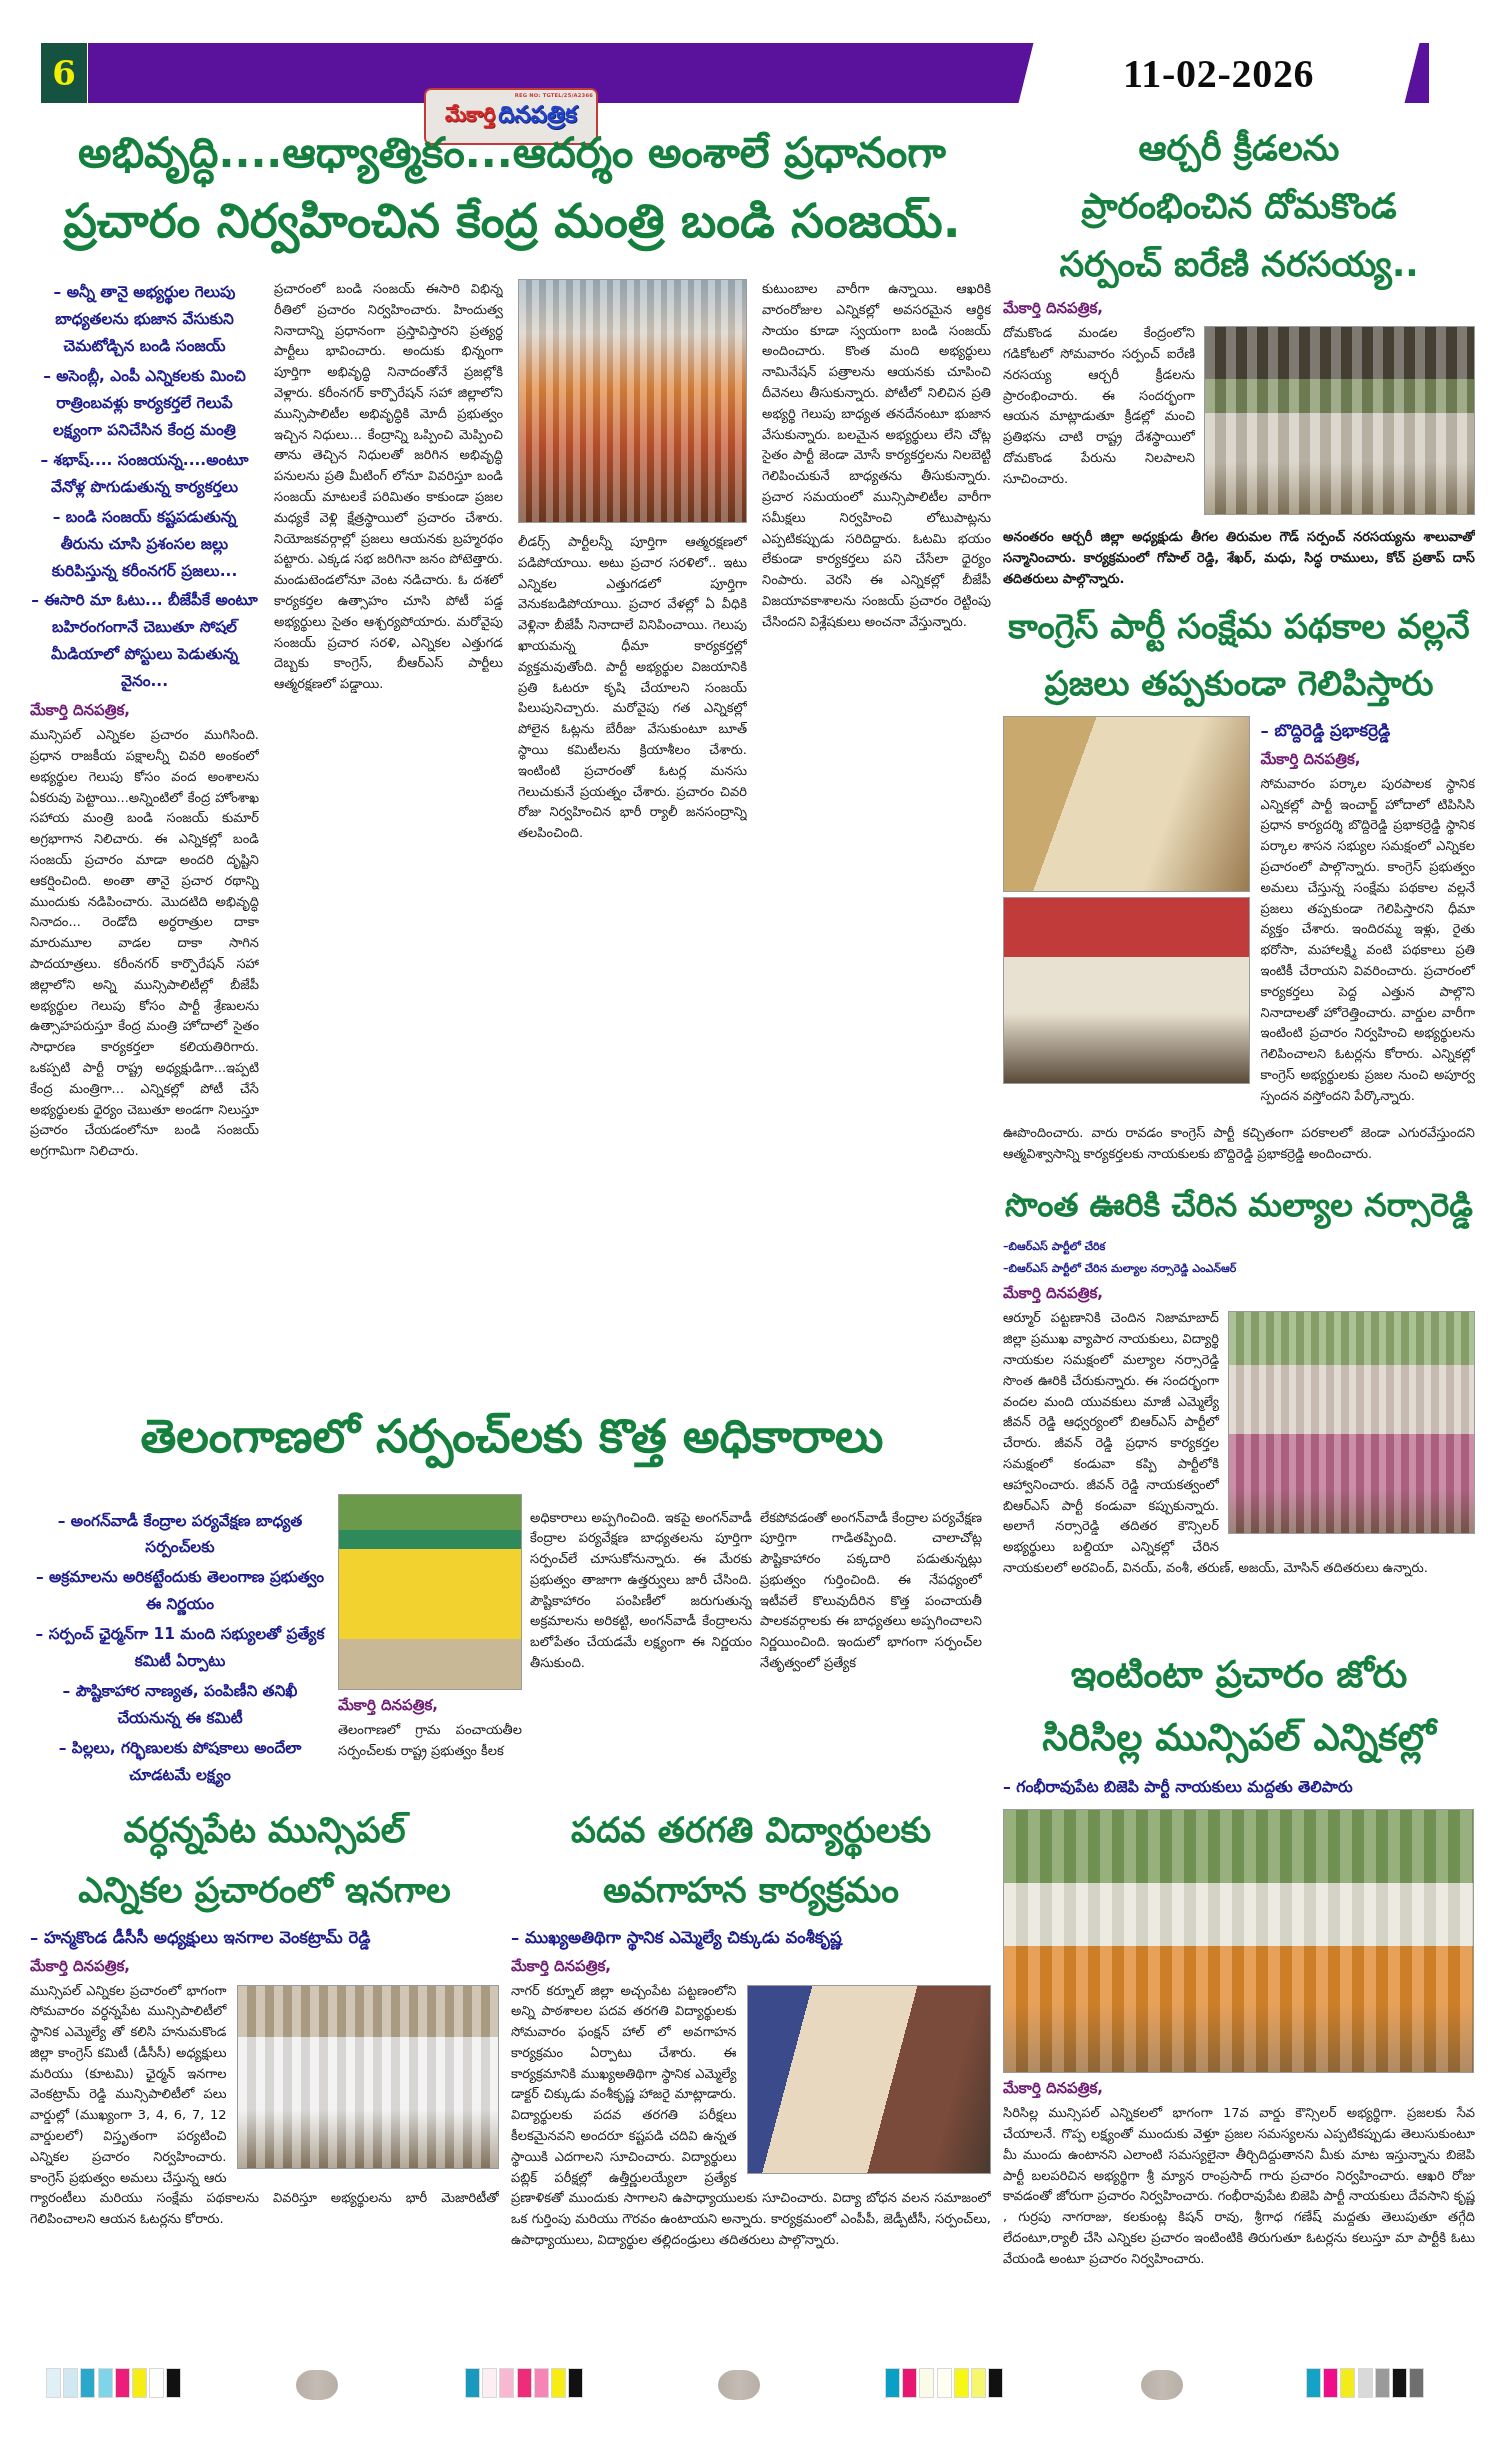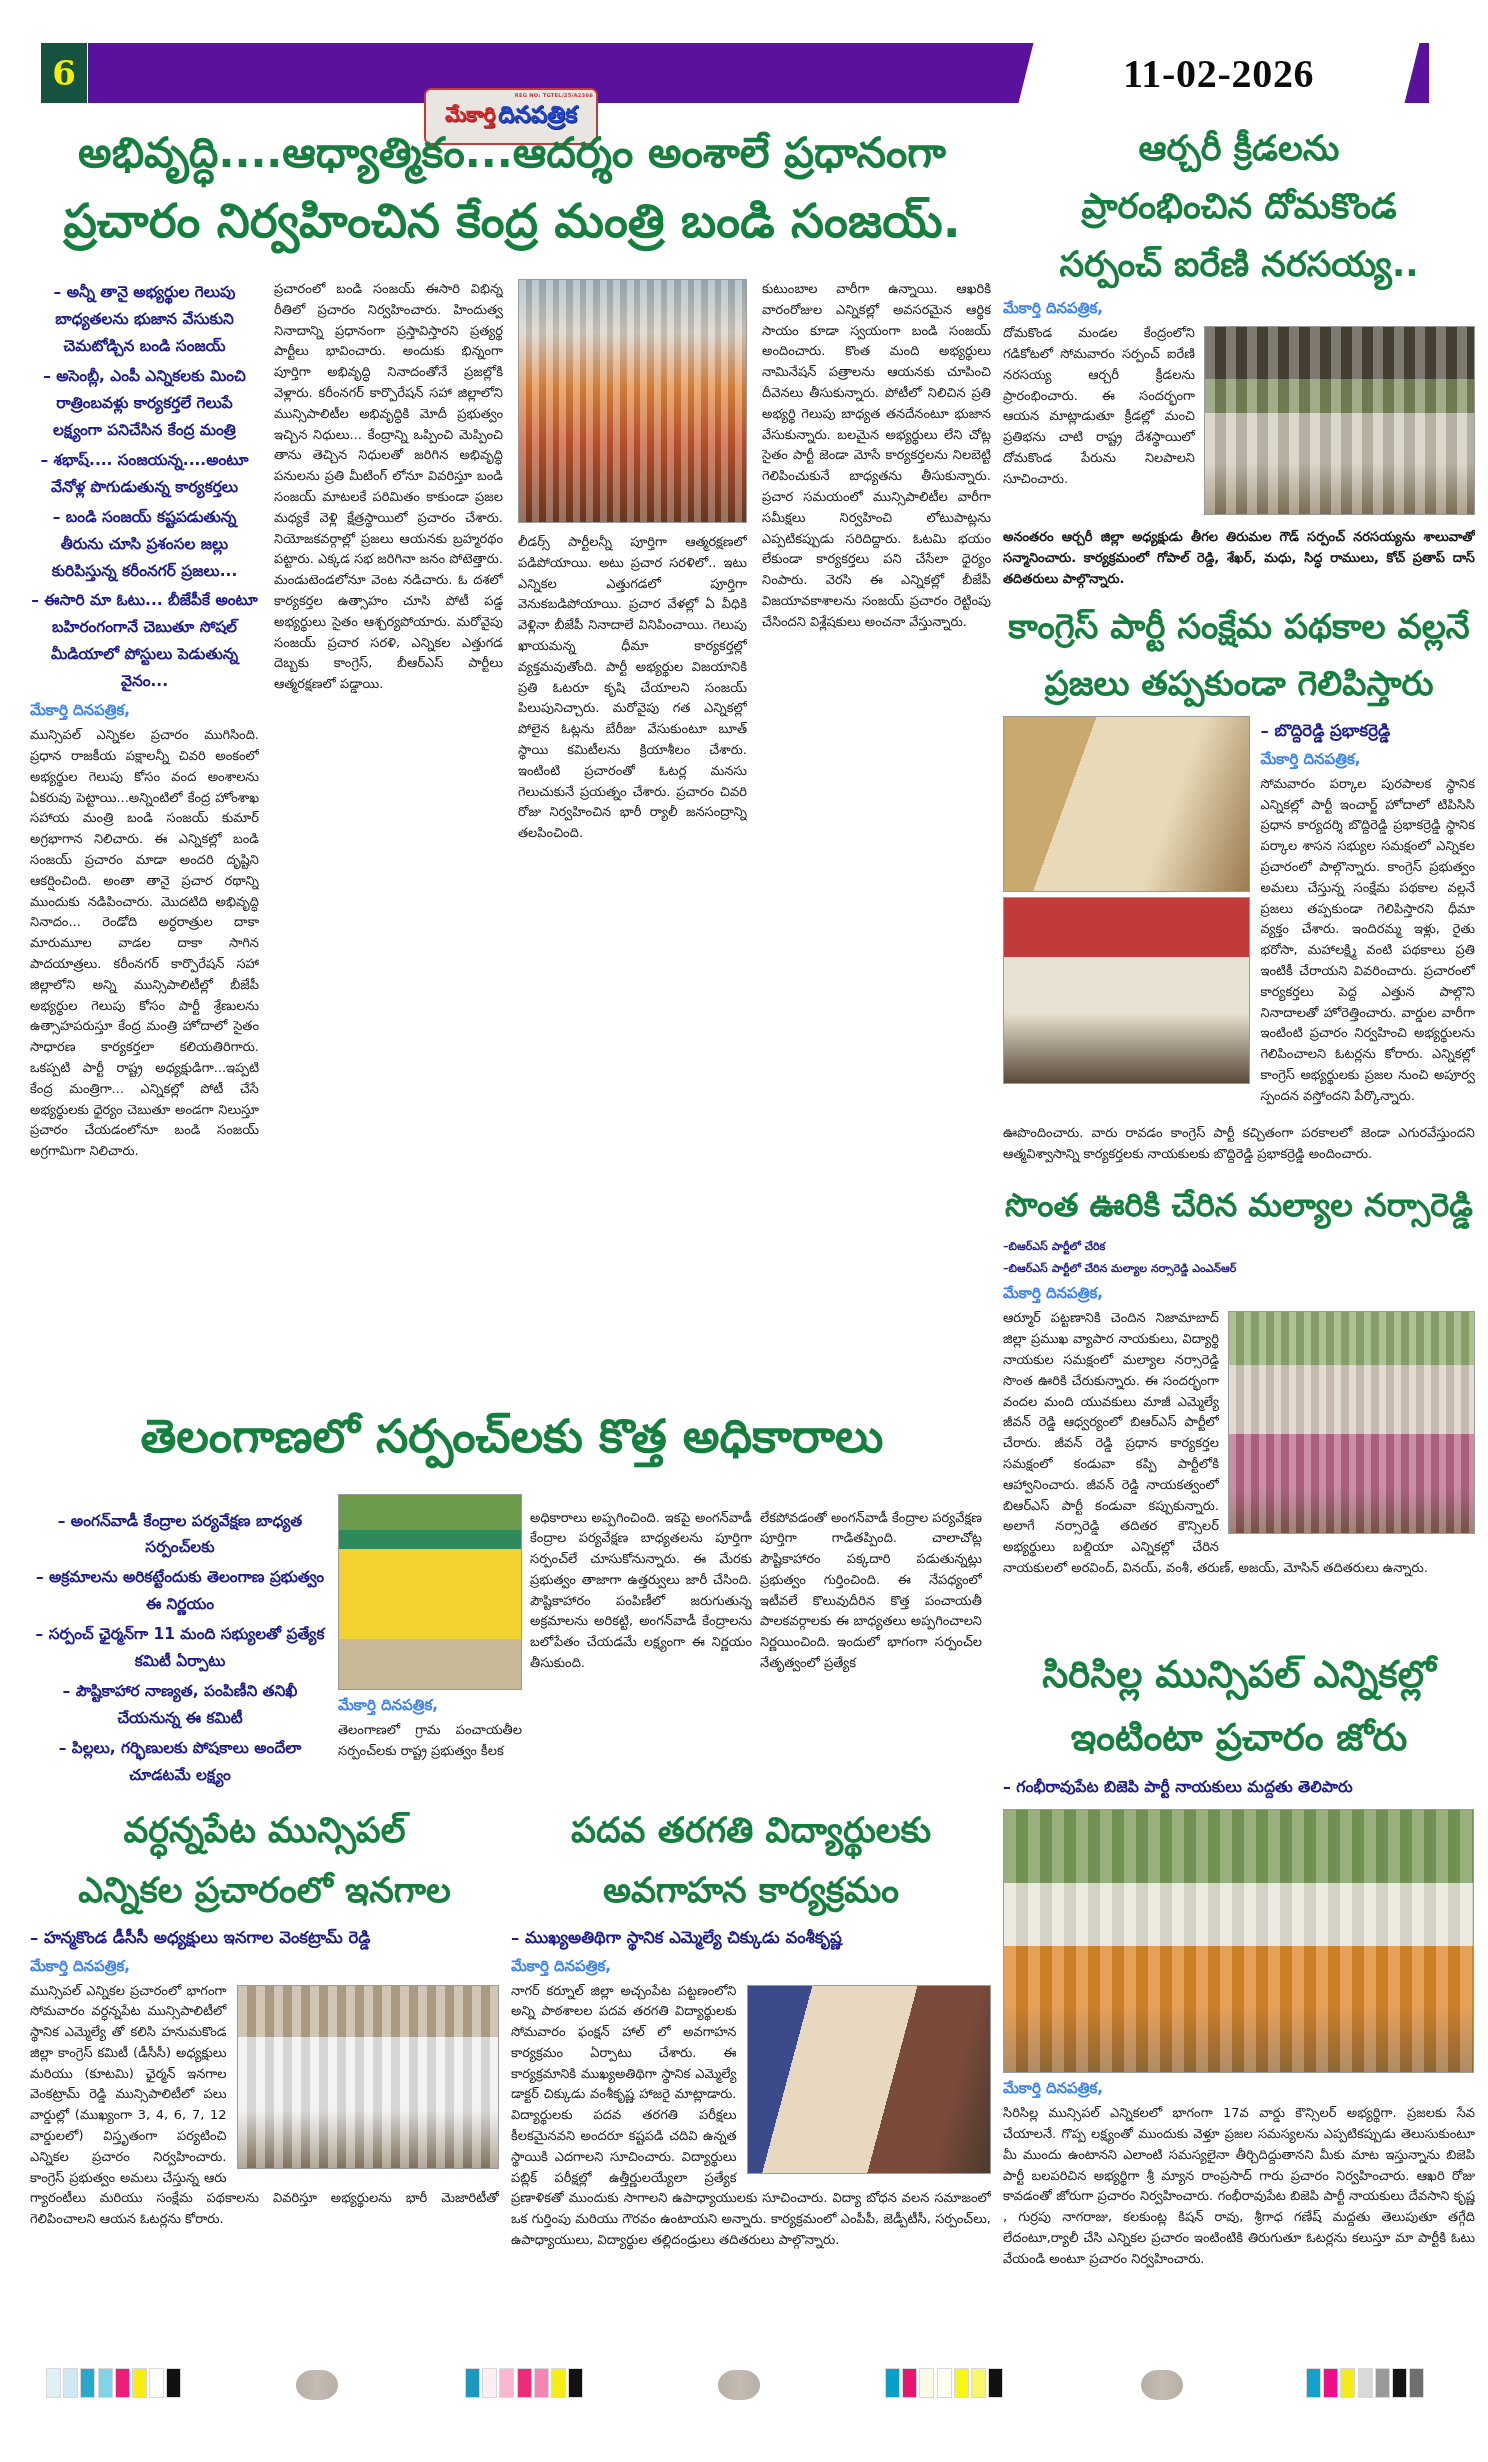--- a/index.html
+++ b/index.html
@@ -16,21 +16,21 @@
   .masthead .reg { position:absolute; top:1.5px; right:3px; font-size:5.2px; color:#c23a3a; font-weight:bold; letter-spacing:0.2px; }
   .m-prefix { color:#d42a2a; font-size:20px; font-weight:bold; text-shadow:0.7px 0.7px 0 #8a1a1a; }
   .m-name { color:#2244c9; font-size:23px; font-weight:bold; text-shadow:0.7px 0.7px 0 #12246e; }
   .datewrap { left:1026px; top:43px; width:386px; height:60px; background:#ffffff; transform:skewX(-14deg); display:flex; align-items:center; justify-content:center; }
   .date-text { transform:skewX(14deg); font-family:"Liberation Serif", serif; font-weight:700; font-size:40px; color:#0c0c0c; letter-spacing:0.7px; }
 
   
   .headline { font-weight:bold; color:#15803d; text-align:center; }
   .headline span { display:block; }
   .byline { color:#1c1c8f; font-weight:bold; font-size:16.5px; margin:7.5px 0 4.5px 0; }
-  .dateline { color:#3b82f6; font-weight:bold; font-size:15px; margin:6px 0 3px 0; }
+  .dateline { color:#701a75; font-weight:bold; font-size:15px; margin:6px 0 3px 0; }
   .bodytext { font-size:13px; line-height:1.6; text-align:justify; color:#161616; }
   .bullets { color:#1c1c8f; font-weight:bold; font-size:15.4px; line-height:1.75; text-align:center; list-style:none; }
   .bullets li { margin-bottom:3px; }
   .photo { border:0.7px solid #9a9a9a; }
 
   
   .main-head { left:30px; top:120px; width:964px; }
   .main-head .l1 { font-size:42px; line-height:1.55; }
   .main-head .l2 { font-size:47px; line-height:1.55; }
   .main-cols { left:30px; top:279px; width:964px; height:1110px; display:flex; gap:15px; overflow:hidden; }
@@ -225,22 +225,22 @@
       <li>–బిఆర్ఎస్ పార్టీలో చేరిక</li>
       <li>–బిఆర్ఎస్ పార్టీలో చేరిన మల్యాల నర్సారెడ్డి ఎంఎన్ఆర్</li>
     </ul>
     <div class="dateline">మేకార్తి దినపత్రిక,</div>
     <div class="malyala-body">
       <div class="photo ph-malyala"></div>
       <div class="bodytext">ఆర్మూర్ పట్టణానికి చెందిన నిజామాబాద్ జిల్లా ప్రముఖ వ్యాపార నాయకులు, విద్యార్థి నాయకుల సమక్షంలో మల్యాల నర్సారెడ్డి సొంత ఊరికి చేరుకున్నారు. ఈ సందర్భంగా వందల మంది యువకులు మాజీ ఎమ్మెల్యే జీవన్ రెడ్డి ఆధ్వర్యంలో బిఆర్ఎస్ పార్టీలో చేరారు. జీవన్ రెడ్డి ప్రధాన కార్యకర్తల సమక్షంలో కండువా కప్పి పార్టీలోకి ఆహ్వానించారు. జీవన్ రెడ్డి నాయకత్వంలో బిఆర్ఎస్ పార్టీ కండువా కప్పుకున్నారు. అలాగే నర్సారెడ్డి తదితర కౌన్సిలర్ అభ్యర్థులు బల్దియా ఎన్నికల్లో చేరిన నాయకులలో అరవింద్, వినయ్, వంశీ, తరుణ్, అజయ్, మోసిన్ తదితరులు ఉన్నారు.</div>
     </div>
 
     <div class="headline h-sirisilla">
+      <span>ఇంటింటా ప్రచారం జోరు</span>
       <span>సిరిసిల్ల మున్సిపల్ ఎన్నికల్లో</span>
-      <span>ఇంటింటా ప్రచారం జోరు</span>
     </div>
     <div class="sirisilla-bullet">– గంభీరావుపేట బిజెపి పార్టీ నాయకులు మద్దతు తెలిపారు</div>
     <div class="photo ph-sirisilla"></div>
     <div class="dateline">మేకార్తి దినపత్రిక,</div>
     <div class="bodytext">సిరిసిల్ల మున్సిపల్ ఎన్నికలలో భాగంగా 17వ వార్డు కౌన్సిలర్ అభ్యర్థిగా. ప్రజలకు సేవ చేయాలనే. గొప్ప లక్ష్యంతో ముందుకు వెళ్తూ ప్రజల సమస్యలను ఎప్పటికప్పుడు తెలుసుకుంటూ మీ ముందు ఉంటానని ఎలాంటి సమస్యలైనా తీర్చిదిద్దుతానని మీకు మాట ఇస్తున్నాను బిజెపి పార్టీ బలపరిచిన అభ్యర్థిగా శ్రీ మ్యాన రాంప్రసాద్ గారు ప్రచారం నిర్వహించారు. ఆఖరి రోజు కావడంతో జోరుగా ప్రచారం నిర్వహించారు. గంభీరావుపేట బిజెపి పార్టీ నాయకులు దేవసాని కృష్ణ , గుర్రపు నాగరాజు, కలకుంట్ల కిషన్ రావు, శ్రీగాధ గణేష్ మద్దతు తెలుపుతూ తగ్గేది లేదంటూ,ర్యాలీ చేసి ఎన్నికల ప్రచారం ఇంటింటికి తిరుగుతూ ఓటర్లను కలుస్తూ మా పార్టీకి ఓటు వేయండి అంటూ ప్రచారం నిర్వహించారు.</div>
   </div>
 
   <div class="abs footer-bars">
     <div class="swgroup" style="left:46px">
         <div class="swatch" style="background: rgb(223, 240, 247);"></div>

